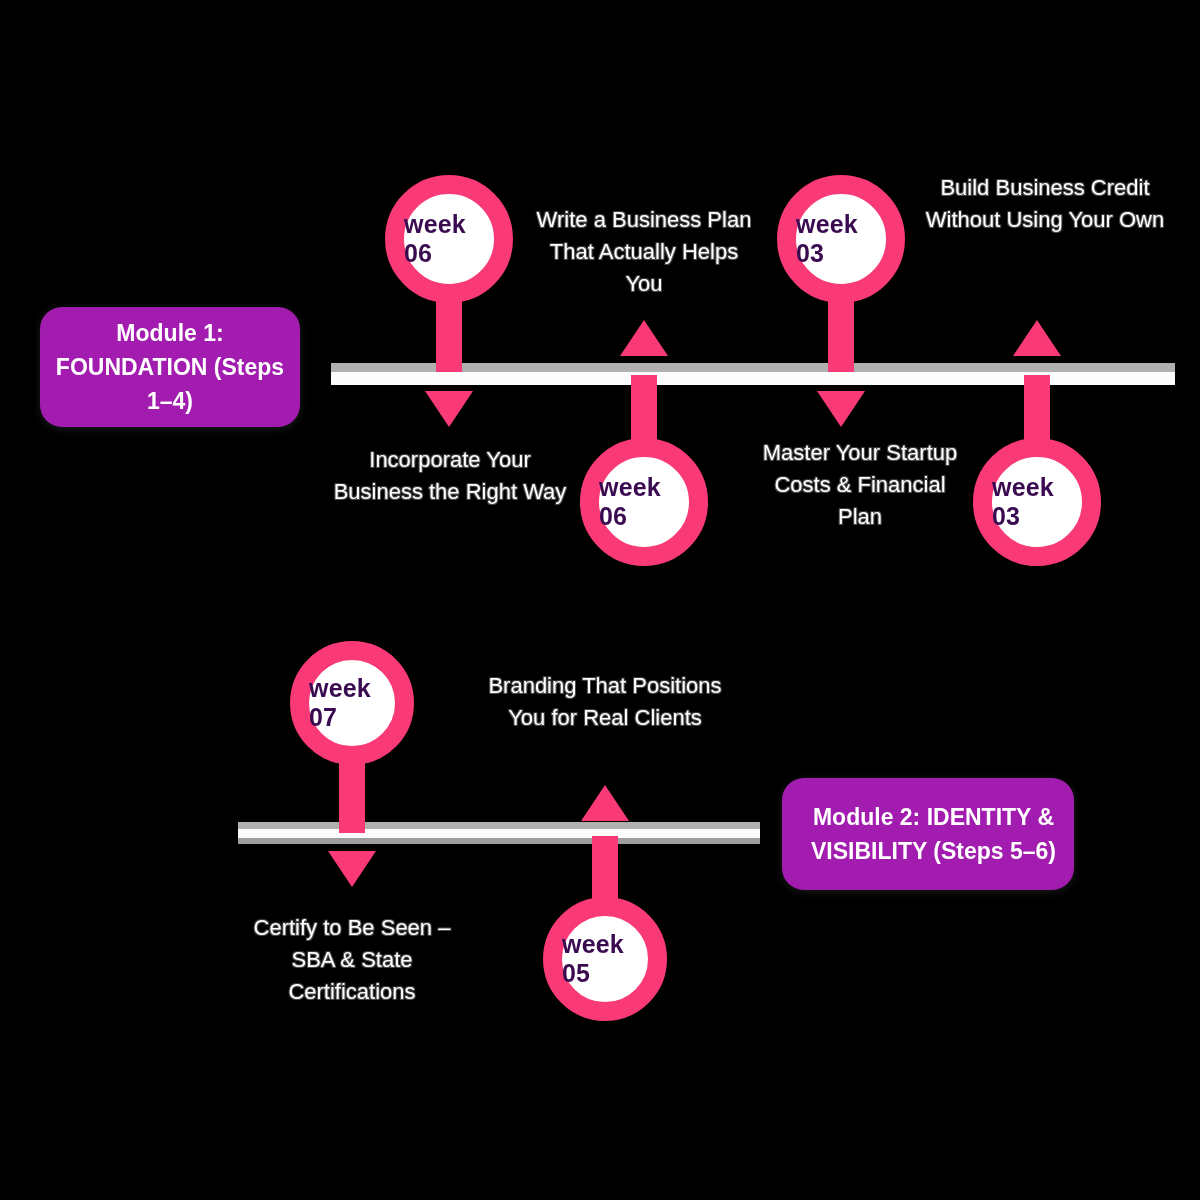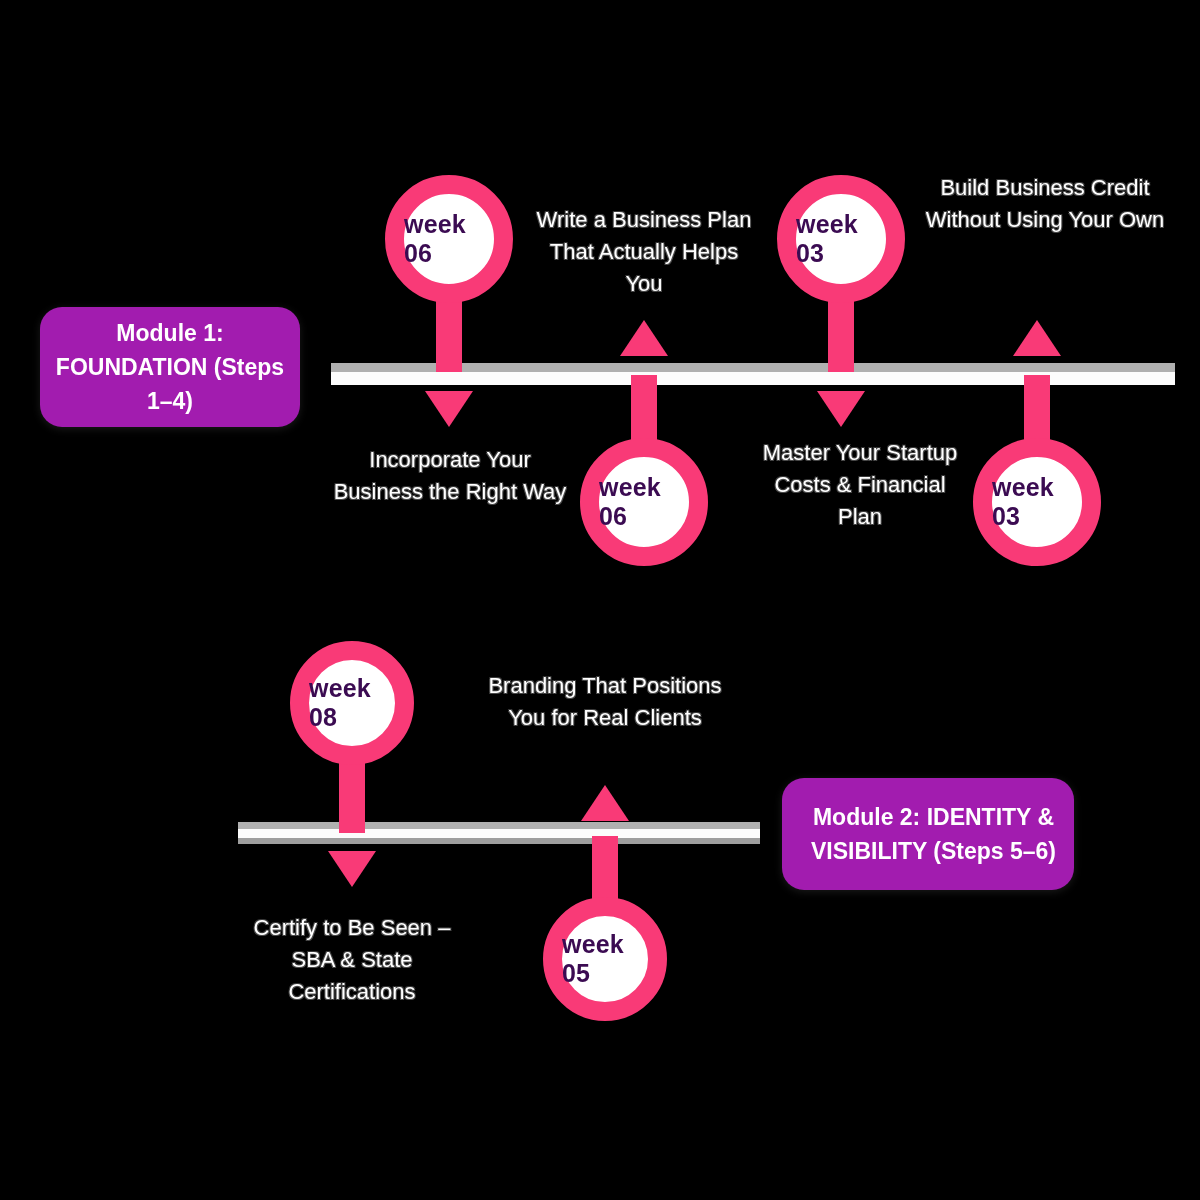--- a/index.html
+++ b/index.html
@@ -188,21 +188,21 @@
 
   <div class="bar" style="left:238px; top:822px; width:522px; height:22px;">
     <div class="bar-top" style="top:0; height:7px;"></div>
     <div class="bar-mid" style="top:7px; height:9px;"></div>
     <div class="bar-bot" style="top:16px; height:6px;"></div>
   </div>
 
   <div class="pin" style="left:352px; top:703px;">
     <div class="stem" style="top:0px; height:130px;"></div>
     <div class="circle small" style="top:-62px;">
-      <span>week 08</span>
+      <span>week 07</span>
     </div>
   </div>
   <div class="arrow down" style="left:328px; top:851px;"></div>
   <div class="label" style="left:238px; top:912px; width:228px;">
     <span>Certify to Be Seen – SBA &amp; State Certifications</span>
   </div>
 
   <div class="pin" style="left:605px; top:836px;">
     <div class="stem" style="top:0px; height:128px;"></div>
     <div class="circle small" style="top:61px;">

